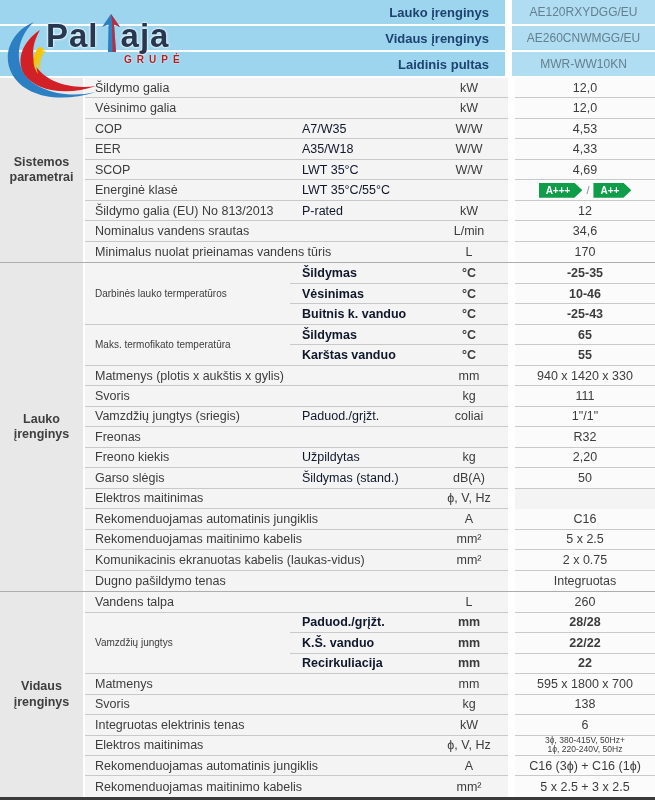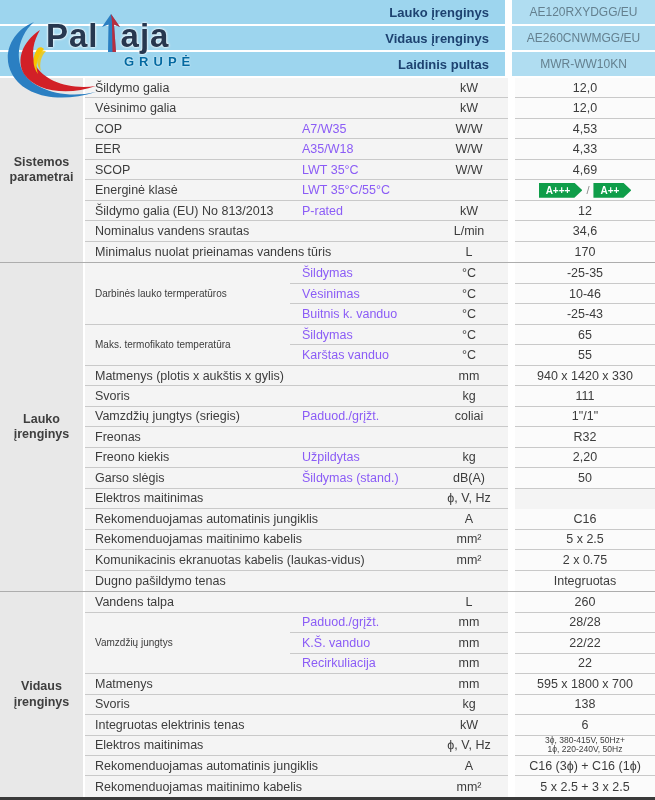--- a/index.html
+++ b/index.html
@@ -17,44 +17,44 @@
   .h-gap{flex:0 0 7px;background:#fff;}
   .h-value{flex:0 0 143px;background:#b0ddf1;display:flex;align-items:center;justify-content:center;
     font-size:12px;color:#64808f;}
   
   .logo{position:absolute;left:4px;top:6px;width:220px;height:86px;pointer-events:none;}
   .swoosh{position:absolute;left:0;top:10px;}
   .logo-word{position:absolute;left:42px;top:8px;display:flex;align-items:center;
     font-size:33px;font-weight:bold;color:#27374f;letter-spacing:1px;
     text-shadow:0 0 2px #fff,0 0 3px #fff;}
   .logo-arrow{margin:0 1px 6px 1px;}
-  .logo-sub{position:absolute;left:120px;top:48px;font-size:13px;font-weight:600;
-    color:#0369a1;letter-spacing:5px;text-shadow:0 0 2px #fff;}
+  .logo-sub{position:absolute;left:120px;top:48px;font-size:10px;font-weight:600;
+    color:#b91c1c;letter-spacing:5px;text-shadow:0 0 2px #fff;}
   
   .table{width:655px;background:#f4f4f4;}
   .section{display:flex;}
   .section + .section{border-top:1px solid #adadad;}
   .sec-label{width:85px;flex:0 0 85px;box-sizing:border-box;background:#e8e8e8;
     border-right:2px solid #fff;display:flex;align-items:center;justify-content:center;
     text-align:center;font-weight:bold;font-size:12.5px;color:#3e3e3e;padding:0 0;line-height:1.25;}
   .sec-rows{flex:1;}
   .trow{display:grid;grid-template-columns:205px 140px 78px 7px 1fr;height:20.49px;}
   .trow>div{border-bottom:1px solid #c9c9c9;box-sizing:border-box;}
   .trow>.c-gap{border-bottom:none;}
   .trow.last>div{border-bottom:none;}
   .tgroup{display:flex;}
   .g-name{width:205px;flex:0 0 205px;box-sizing:border-box;border-bottom:1px solid #c9c9c9;
     display:flex;align-items:center;padding-left:10px;font-size:10px;color:#3c3c3c;}
   .g-rows{flex:1;}
   .grow{display:grid;grid-template-columns:140px 78px 7px 1fr;height:20.49px;}
-  .grow>div{border-bottom:1px solid #c9c9c9;box-sizing:border-box;}
+  .grow>div{border-bottom:1px solid #c9c9c9;box-sizing:border-box;font-weight:bold;}
   .grow>.c-gap{border-bottom:none;}
   .c-name{display:flex;align-items:center;padding-left:10px;font-size:12.5px;color:#3c3c3c;}
   .c-name.span2{grid-column:1/3;}
-  .c-sub{display:flex;align-items:center;padding-left:12px;font-size:12.5px;color:#8b5cf6;}
+  .c-sub{display:flex;align-items:center;padding-left:12px;font-size:12.5px;color:#0f172a;}
   .c-unit{display:flex;align-items:center;justify-content:center;font-size:12.5px;color:#3c3c3c;}
   .c-gap{background:#ffffff;}
   .c-val{background:#fbfbfb;display:flex;align-items:center;justify-content:center;
     text-align:center;font-size:12.5px;color:#3c3c3c;}
   .c-val.val-small{flex-direction:column;font-size:8.5px;line-height:9.5px;}
   .badge{display:inline-block;background:#0f9d49;color:#fff;font-weight:bold;font-size:10px;
     line-height:15px;padding:0 12px 0 7px;
     clip-path:polygon(0 0,calc(100% - 8px) 0,100% 50%,calc(100% - 8px) 100%,0 100%);}
   .badge-sep{color:#8a8a8a;font-size:11px;margin:0 4px;}
   .bottom-bar{height:5px;background:#3a3a3a;width:100%;}

